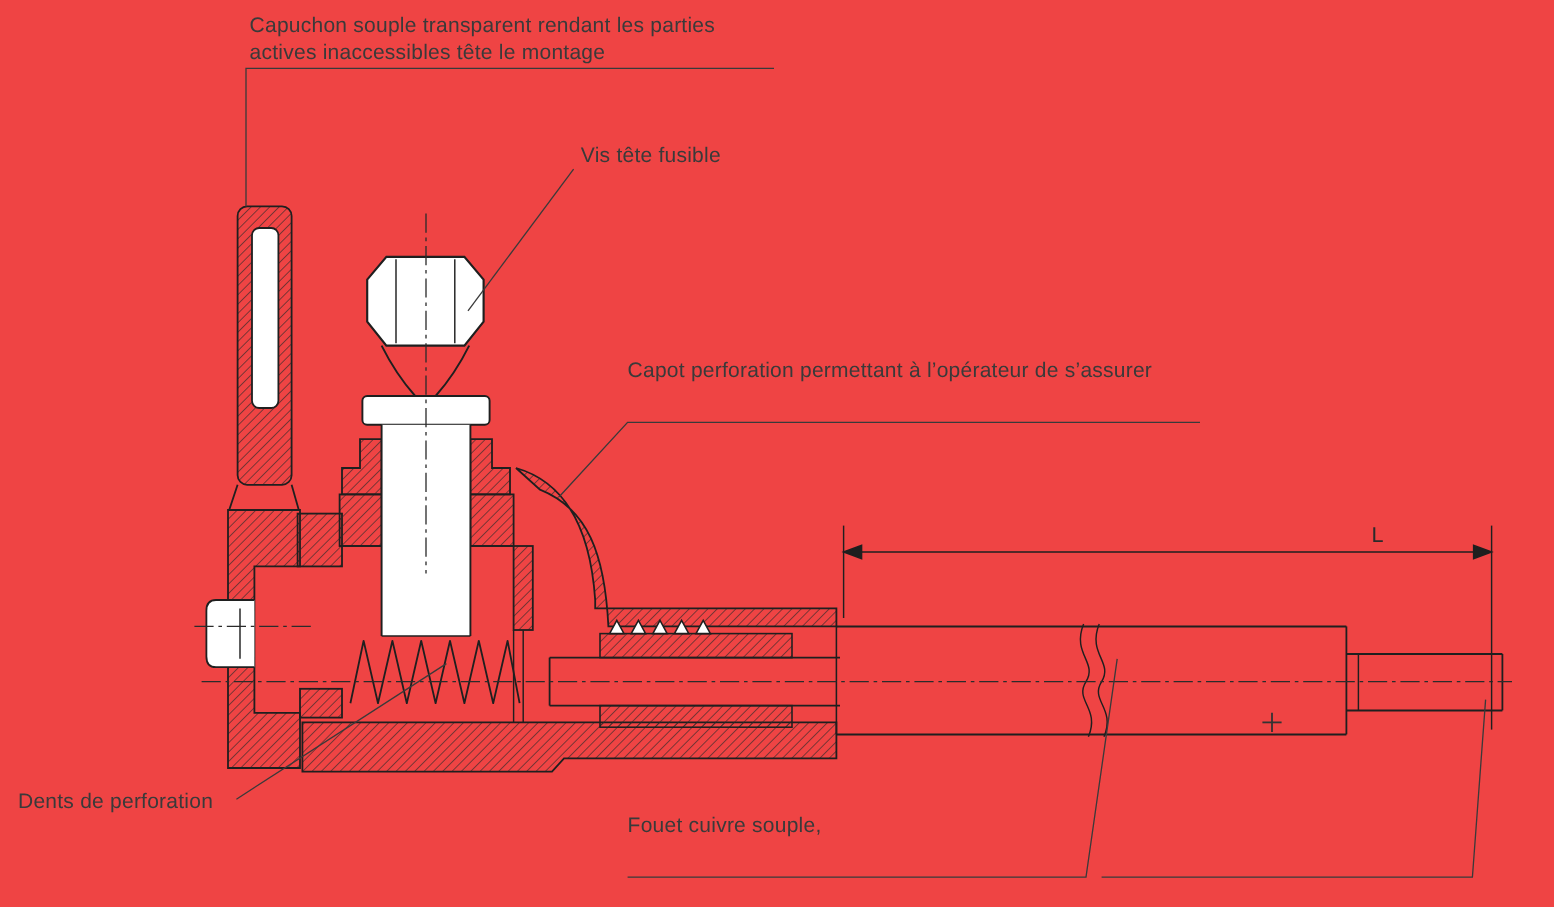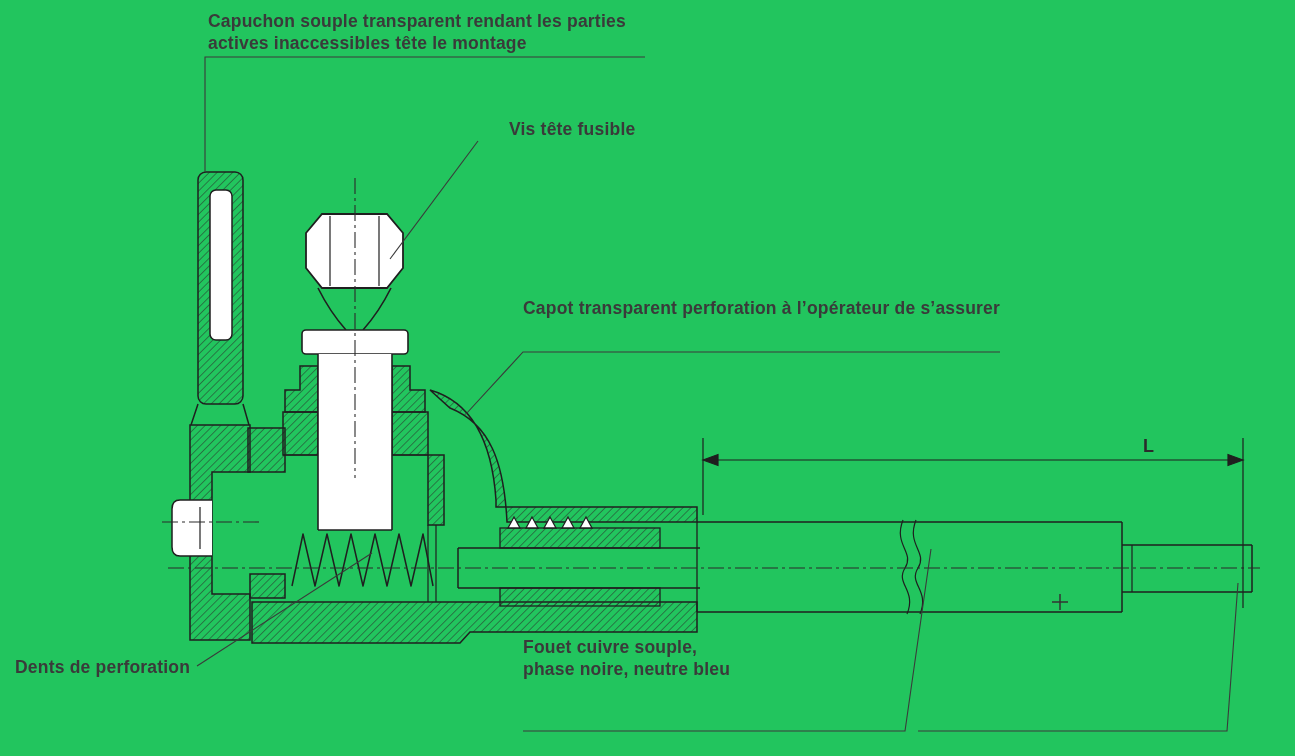--- a/index.html
+++ b/index.html
@@ -1,22 +1,21 @@
 <!DOCTYPE html>
 <html><head>
 <meta charset="utf-8">
 <style>
   html,body{margin:0;padding:0;background:#ffffff;}
   #stage{
     position:relative;
     width:1295px;height:756px;
-    background:#22c55e;
+    background:#ef4444;
     font-family:"Liberation Sans", sans-serif;
     overflow:hidden;
-    font-weight:bold;
   }
   #drawing{position:absolute;left:0;top:0;}
   .label{
     position:absolute;
     font-size:17.5px;
     line-height:22px;
     color:#3a3a3a;
     letter-spacing:.2px;
     white-space:nowrap;
     z-index:5;
@@ -159,33 +158,32 @@
       <line x1="1052" y1="602" x2="1068" y2="602"></line>
       <line x1="1060" y1="594" x2="1060" y2="610"></line>
     </g>
   </svg>
 
   <div class="label" style="left:208px;top:10px;">
     <div>Capuchon souple transparent rendant les parties</div>
     <div>actives inaccessibles tête le montage</div>
   </div>
 
-  <div class="label" style="left:509px;top:118px;">
+  <div class="label" style="left:484px;top:118px;">
     <div>Vis tête fusible</div>
   </div>
 
   <div class="label" style="left:523px;top:297px;">
-    <div>Capot transparent perforation à l’opérateur de s’assurer</div>
+    <div>Capot perforation permettant à l’opérateur de s’assurer</div>
   </div>
 
   <div class="dim-label" style="left:1143px;top:436px;">L</div>
 
   <div class="label" style="left:15px;top:656px;">
     <div>Dents de perforation</div>
   </div>
 
-  <div class="label" style="left:523px;top:636px;">
+  <div class="label" style="left:523px;top:676px;">
     <div>Fouet cuivre souple,</div>
-    <div>phase noire, neutre bleu</div>
   </div>
 
 
 </div>
 
 </body></html>

